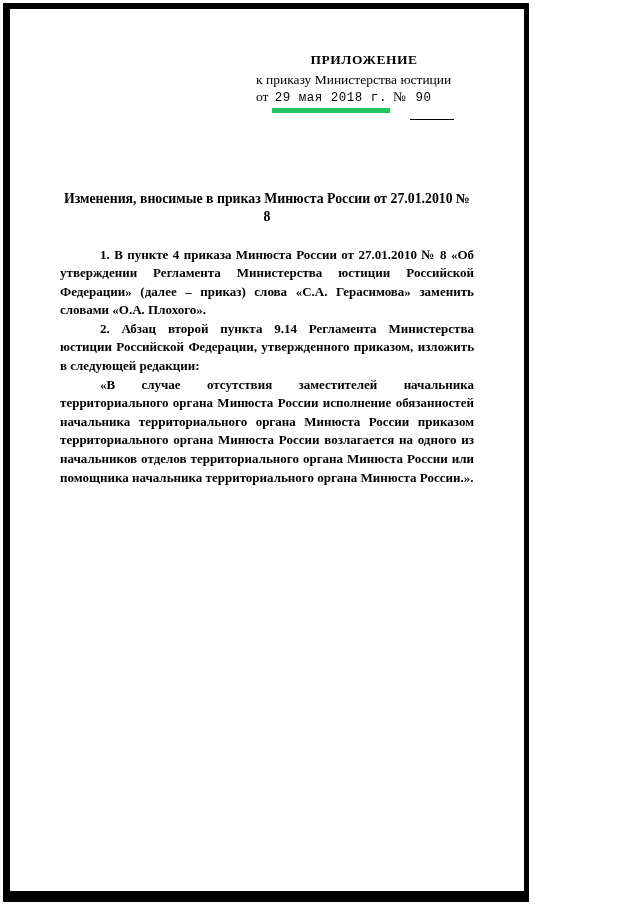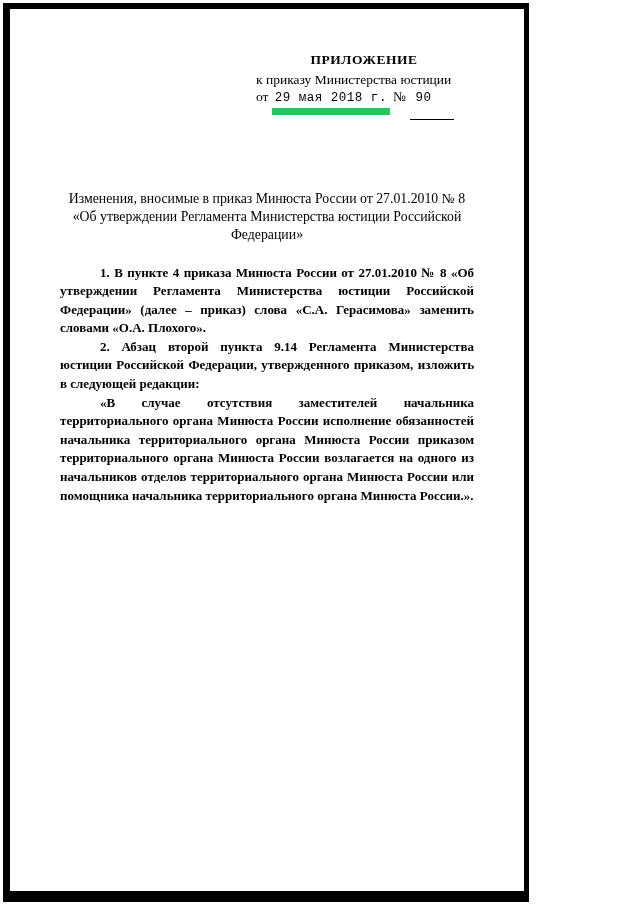--- a/index.html
+++ b/index.html
@@ -60,33 +60,33 @@
     white-space: nowrap;
     margin-top: 1px;
   }
   .typed {
     font-family: "Liberation Mono", "DejaVu Sans Mono", monospace;
     font-size: 12.5px;
     letter-spacing: 0.5px;
   }
   .underlined {
     display: inline-block;
-    border-bottom: 7px solid #22c55e;
+    border-bottom: 5px solid #22c55e;
     padding: 0 3px 1px 3px;
   }
   .underlined-num {
     display: inline-block;
     border-bottom: 1px solid #000000;
     padding: 0 22px 12px 6px;
   }
   
   .doc-heading {
     margin-top: 70px;
     text-align: center;
-    font-weight: normal;
+    font-weight: bold;
     font-size: 13.8px;
     line-height: 18px;
   }
   
   .doc-body {
     margin-top: 20px;
     font-weight: bold;
     font-size: 13px;
     line-height: 18.6px;
     text-align: justify;
@@ -110,21 +110,20 @@
       <div class="approval-date-line">
         <span>от</span>
         <span class="typed underlined">29 мая 2018 г.</span>
         <span>№</span>
         <span class="typed underlined-num">90</span>
       </div>
     </div>
 
     <div class="doc-heading">
       <div>Изменения, вносимые в приказ Минюста России от 27.01.2010 № 8</div>
-      <div>«Об утверждении Регламента Министерства юстиции Российской Федерации»</div>
     </div>
 
     <div class="doc-body">
       <p>1. В пункте 4 приказа Минюста России от 27.01.2010 № 8 «Об утверждении Регламента Министерства юстиции Российской Федерации» (далее – приказ) слова «С.А. Герасимова» заменить словами «О.А. Плохого».</p>
       <p>2. Абзац второй пункта 9.14 Регламента Министерства юстиции Российской Федерации, утвержденного приказом, изложить в следующей редакции:</p>
       <p>«В случае отсутствия заместителей начальника территориального органа Минюста России исполнение обязанностей начальника территориального органа Минюста России приказом территориального органа Минюста России возлагается на одного из начальников отделов территориального органа Минюста России или помощника начальника территориального органа Минюста России.».</p>
     </div>
 
   </div>
 </div>

